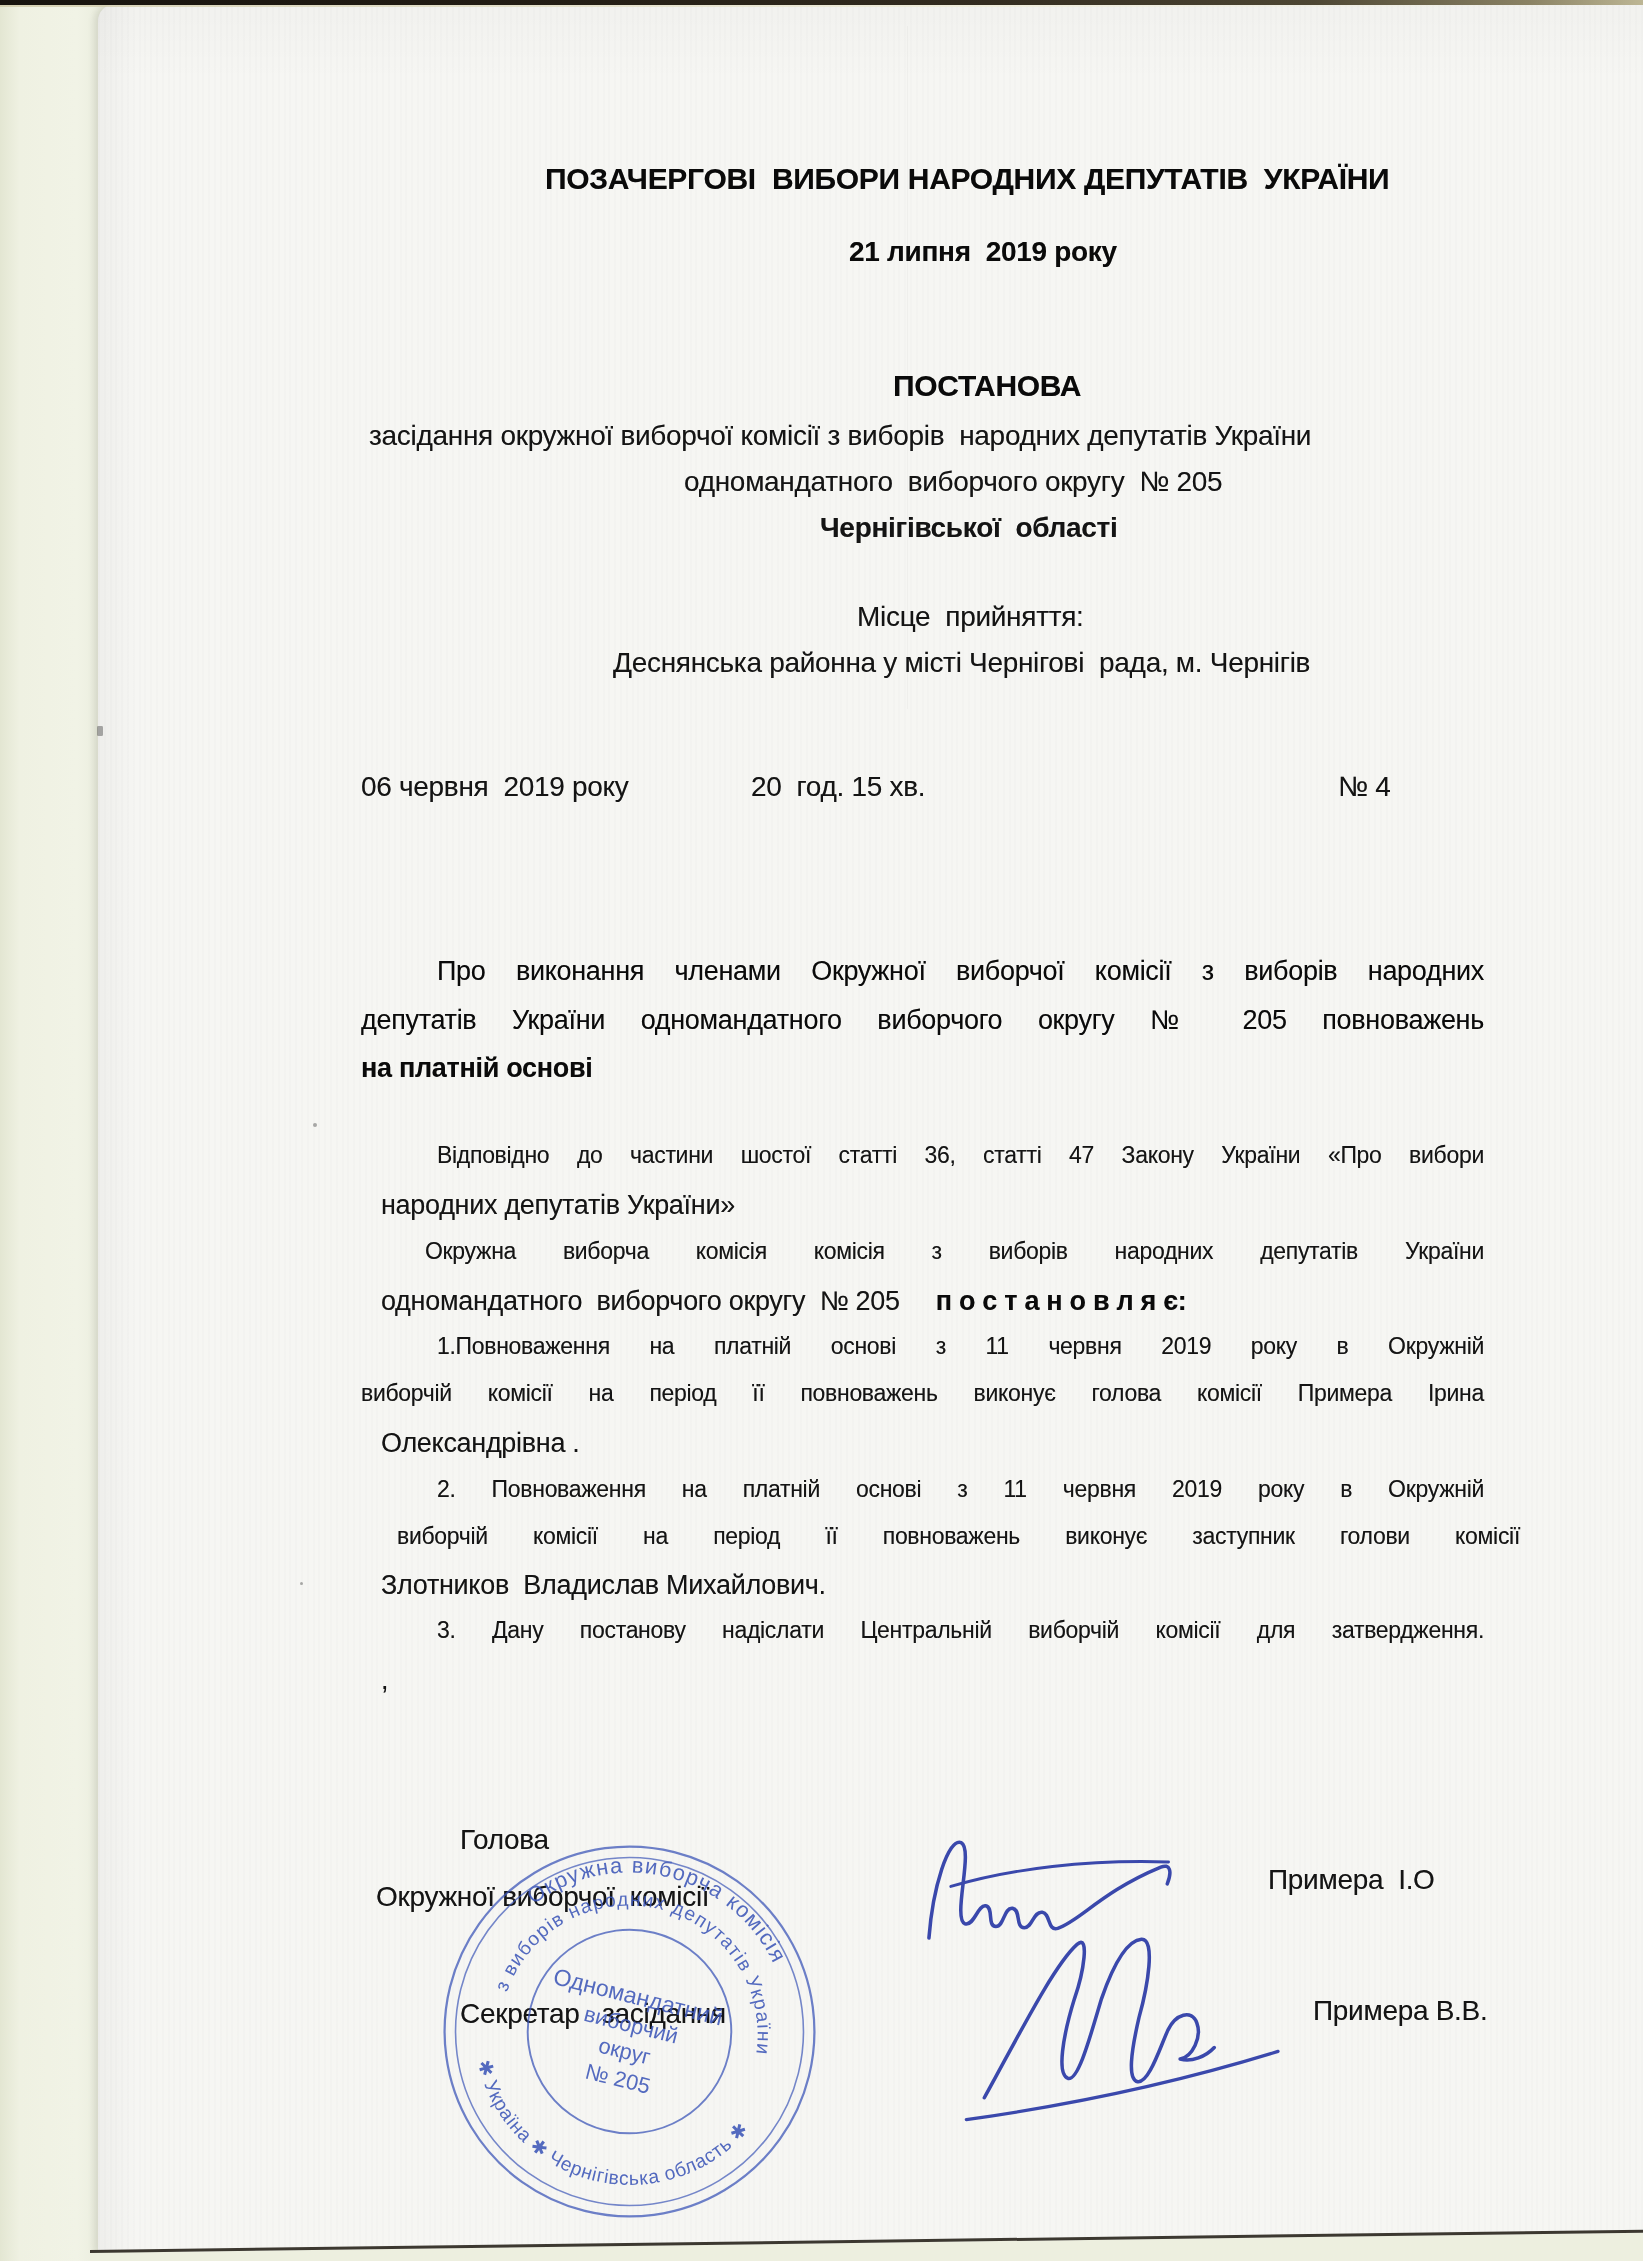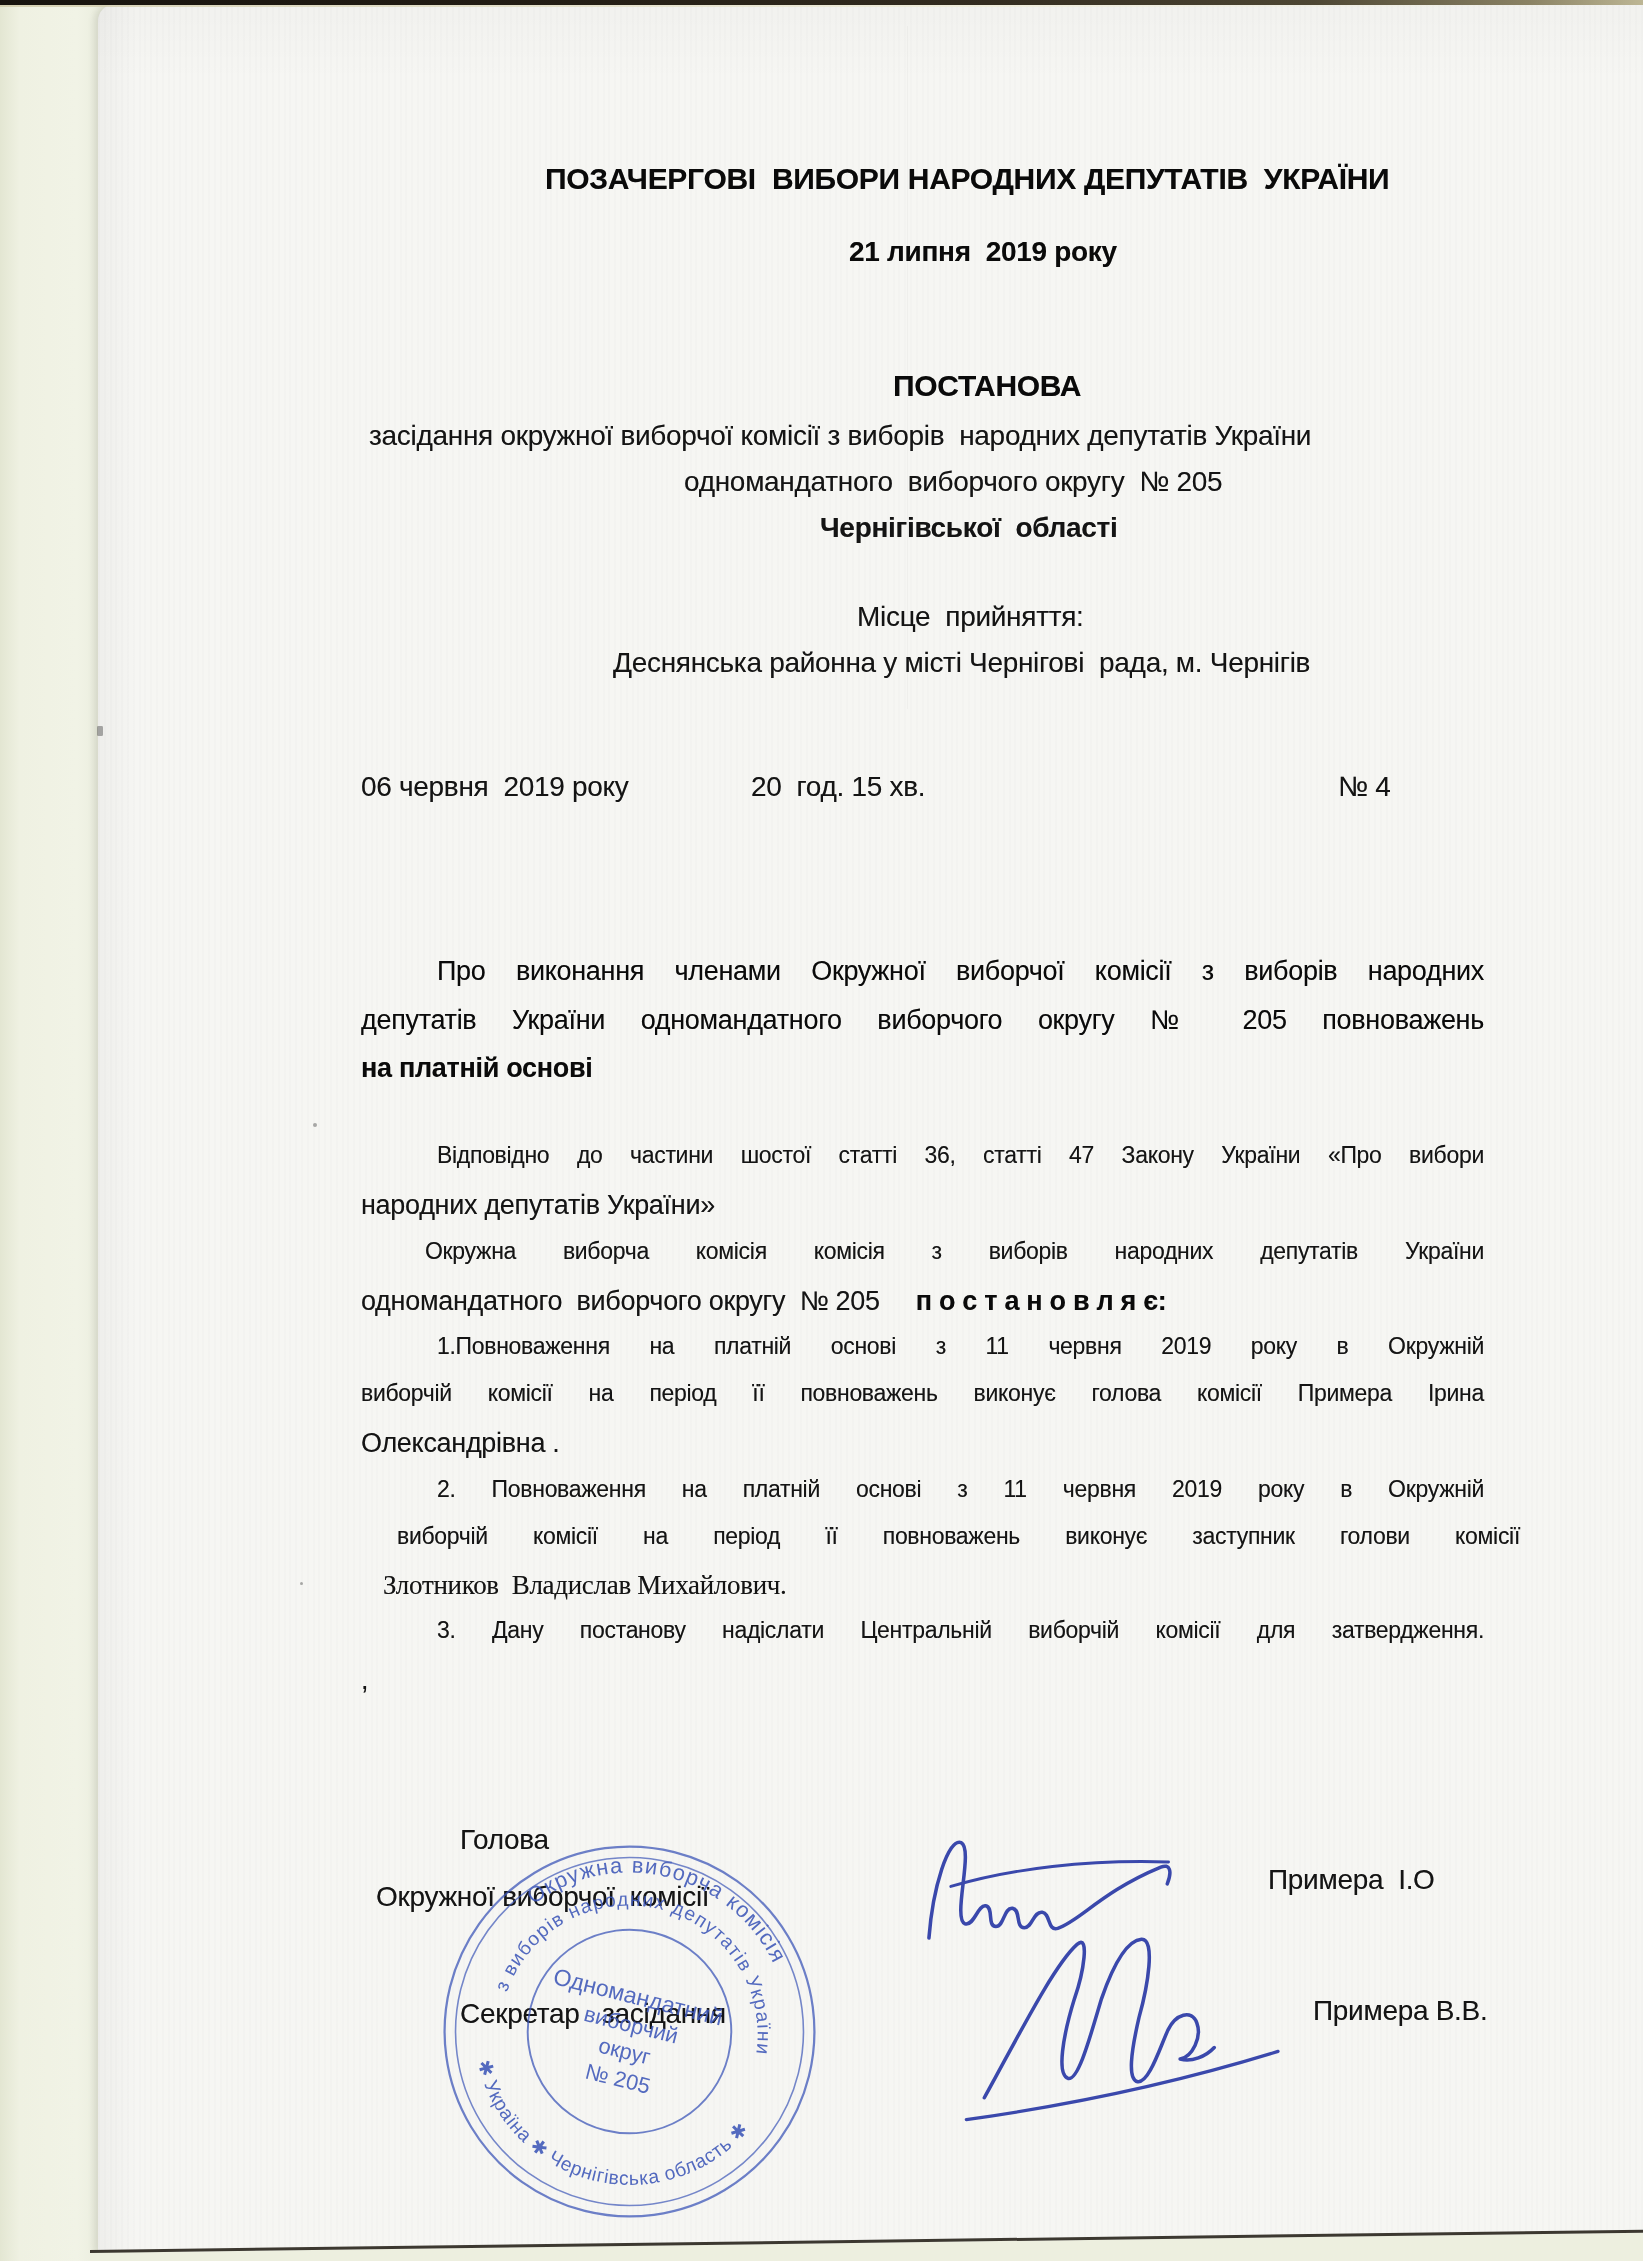--- a/index.html
+++ b/index.html
@@ -52,21 +52,21 @@
   .line{position:absolute;white-space:pre;line-height:1.15;letter-spacing:-0.3px;}
   .b{font-weight:bold;color:#0a0a0a;}
   .ink{text-shadow:0 0 0.6px rgba(20,20,20,0.4);}
   .fs46{font-size:30px;} .fs44{font-size:28px;} .fs43{font-size:28px;}
   .jline{
     position:absolute;left:361px;width:1123px;font-size:23px;line-height:1.15;
     text-align:justify;text-align-last:justify;letter-spacing:-0.3px;
   }
   .jbold{font-weight:normal;font-size:27px;color:#0a0a0a;}
   .ind{text-indent:76px;}
-  .body-fs{font-size:27px;}
+  .body-fs{font-size:27px;margin-left:20px;}
 
   
   .stamp-svg{position:absolute;left:433px;top:1835px;opacity:0.88;}
   .sig-svg{position:absolute;left:889px;top:1804px;}
 </style>
 </head>
 <body>
 
 <div class="backing-left"></div>
 <div class="page"></div>
@@ -102,21 +102,21 @@
 <div class="line ink body-fs" style="left:361px;top:1190px;">народних депутатів України»</div>
 <div class="jline ink" style="top:1238px;text-indent:64px;">Окружна виборча комісія комісія з виборів народних депутатів України</div>
 <div class="line ink body-fs" style="left:361px;top:1286px;"><span>одномандатного  виборчого округу  № 205     </span><span class="b">п о с т а н о в л я є:</span></div>
 
 <div class="jline ink ind" style="top:1333px;">1.Повноваження на платній основі з 11 червня 2019 року в Окружній</div>
 <div class="jline ink" style="top:1380px;">виборчій комісії на період її повноважень виконує голова комісії Примера Ірина</div>
 <div class="line ink body-fs" style="left:361px;top:1428px;">Олександрівна .</div>
 
 <div class="jline ink ind" style="top:1476px;">2. Повноваження на платній основі з 11 червня 2019 року в Окружній</div>
 <div class="jline ink" style="top:1523px;margin-left:36px;">виборчій комісії  на період її повноважень виконує заступник голови комісії</div>
-<div class="line ink body-fs" style="left:383px;top:1570px;font-family:Liberation Serif, serif;">Злотников  Владислав Михайлович.</div>
+<div class="line ink body-fs" style="left:361px;top:1570px;">Злотников  Владислав Михайлович.</div>
 
 <div class="jline ink ind" style="top:1617px;">3. Дану постанову надіслати Центральній виборчій комісії для затвердження.</div>
 <div class="line ink body-fs" style="left:361px;top:1665px;">,</div>
 
 <div class="line fs43 ink" style="left:460px;top:1824px;">Голова</div>
 <div class="line fs43 ink" style="left:376px;top:1881px;">Окружної виборчої  комісії</div>
 <div class="line fs43 ink" style="left:1268px;top:1864px;">Примера  І.О</div>
 <div class="line fs43 ink" style="left:460px;top:1998px;">Секретар   засідання</div>
 <div class="line fs43 ink" style="left:1313px;top:1995px;">Примера В.В.</div>
 

